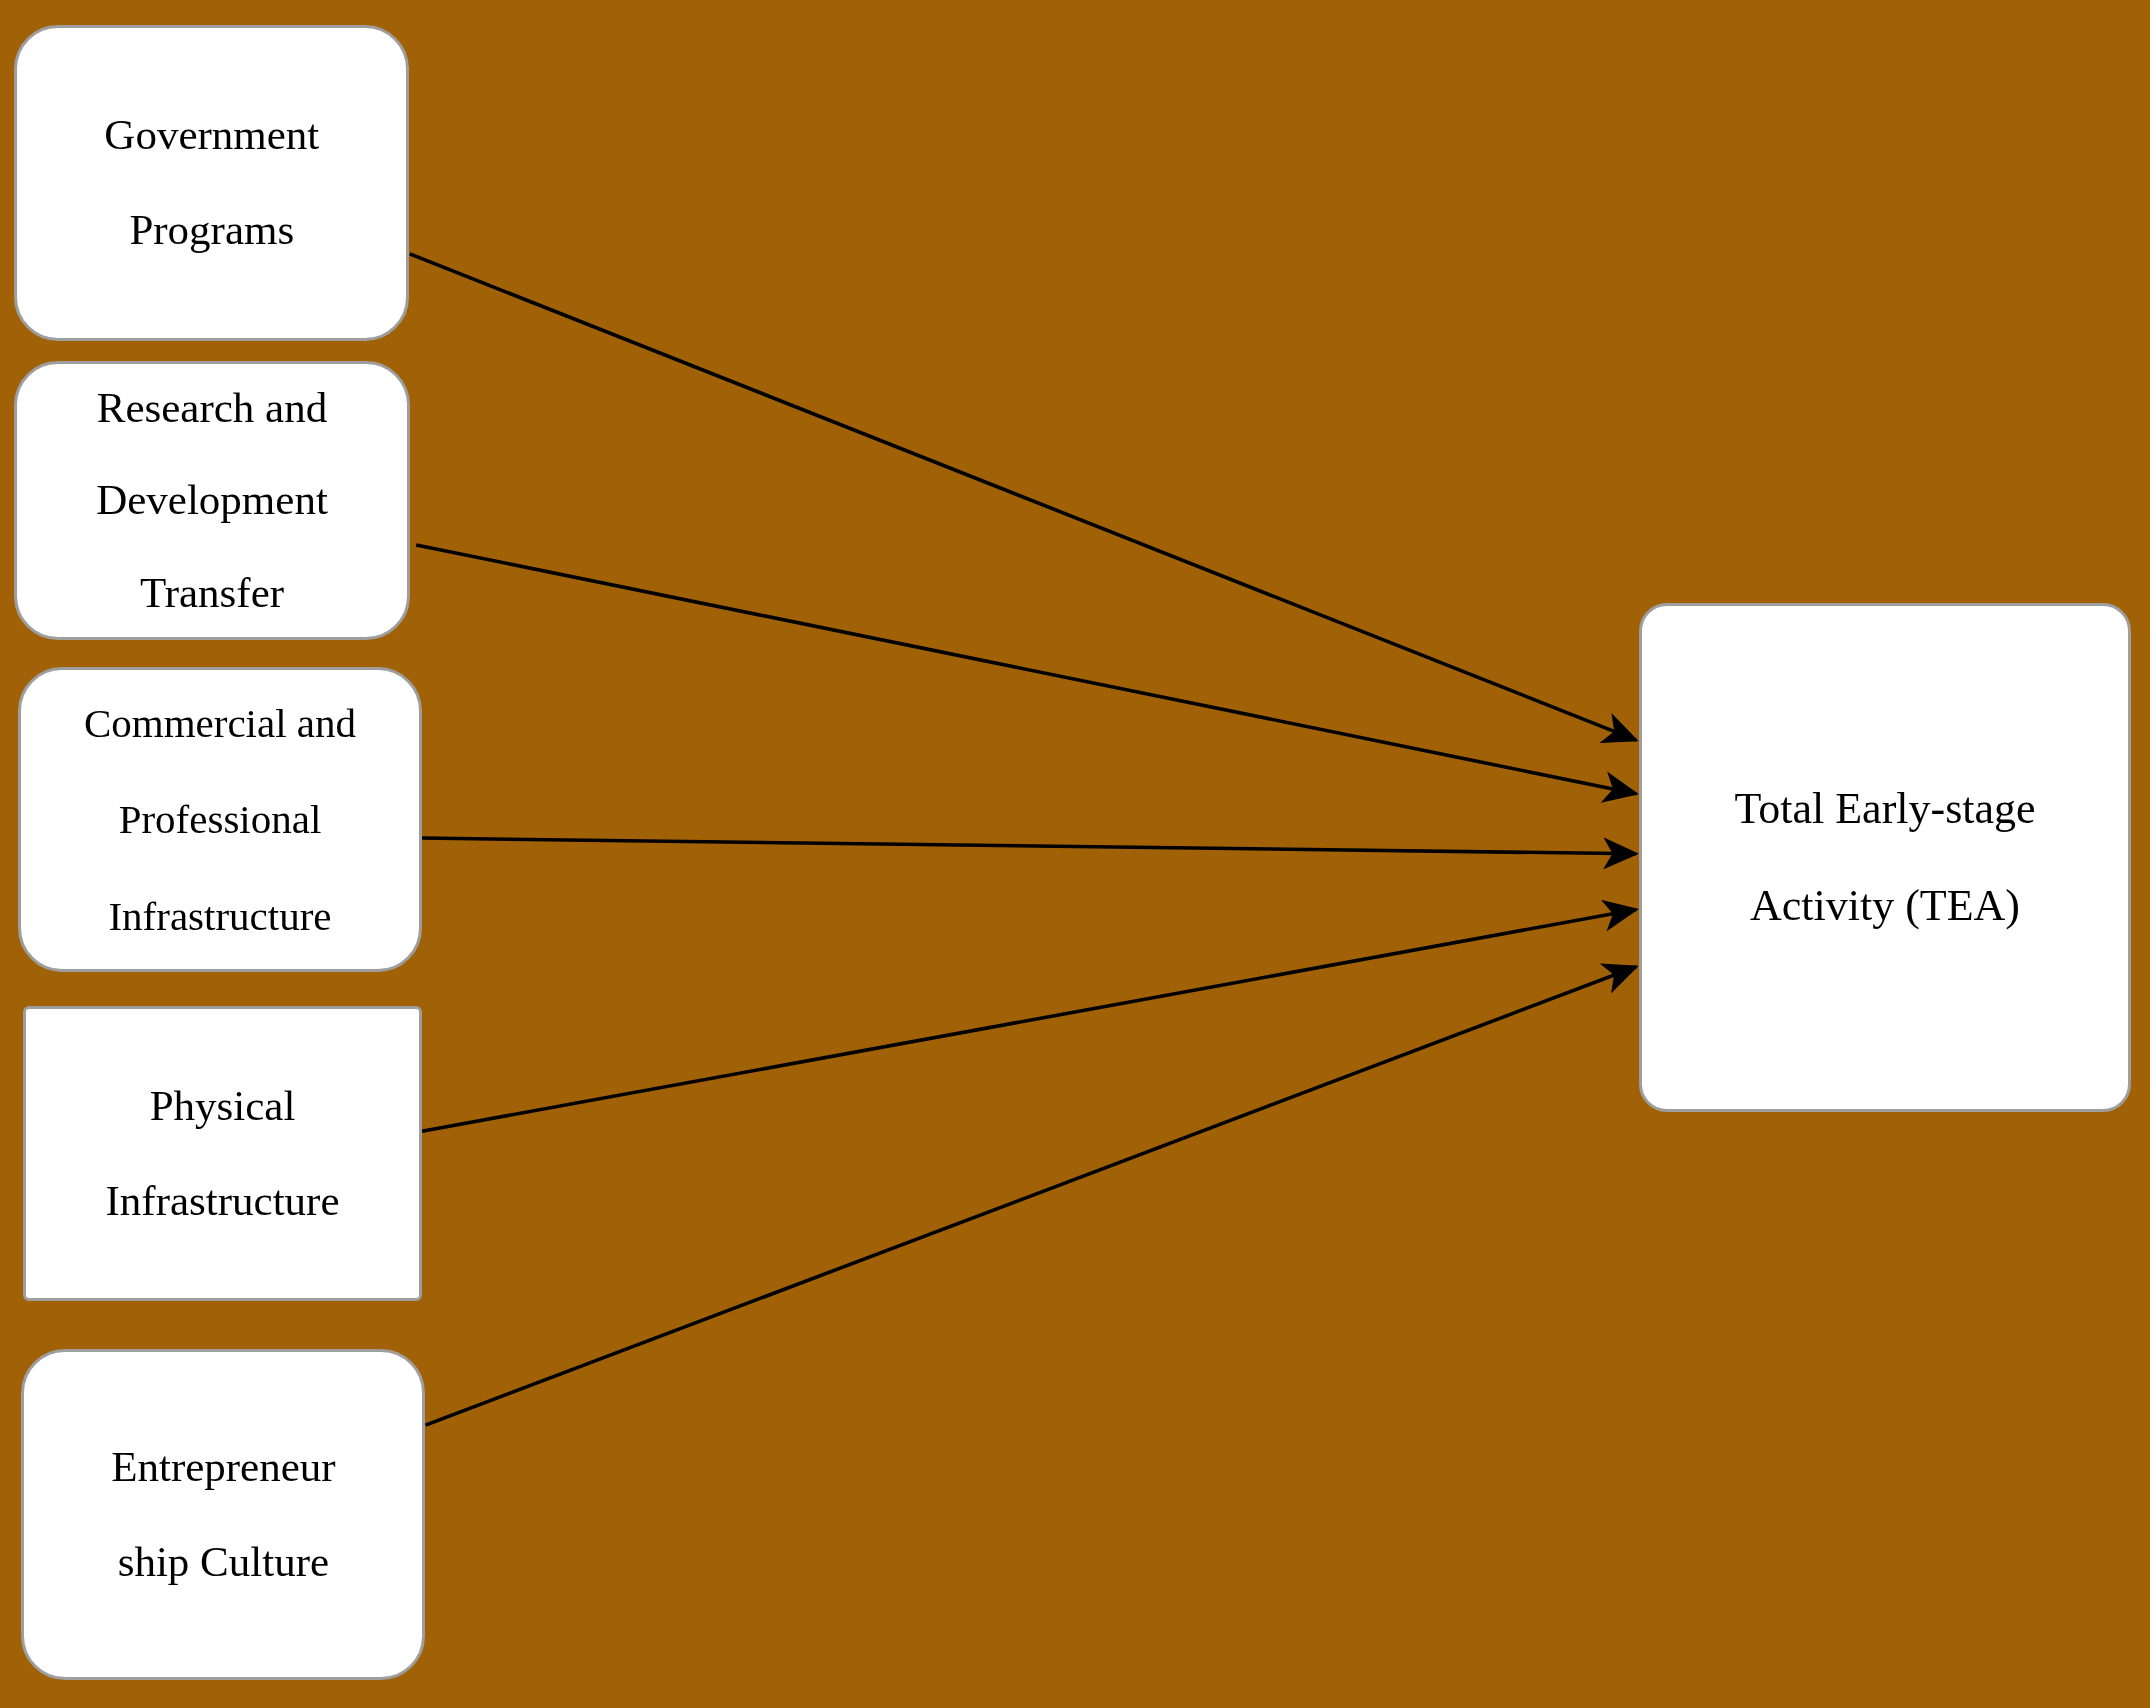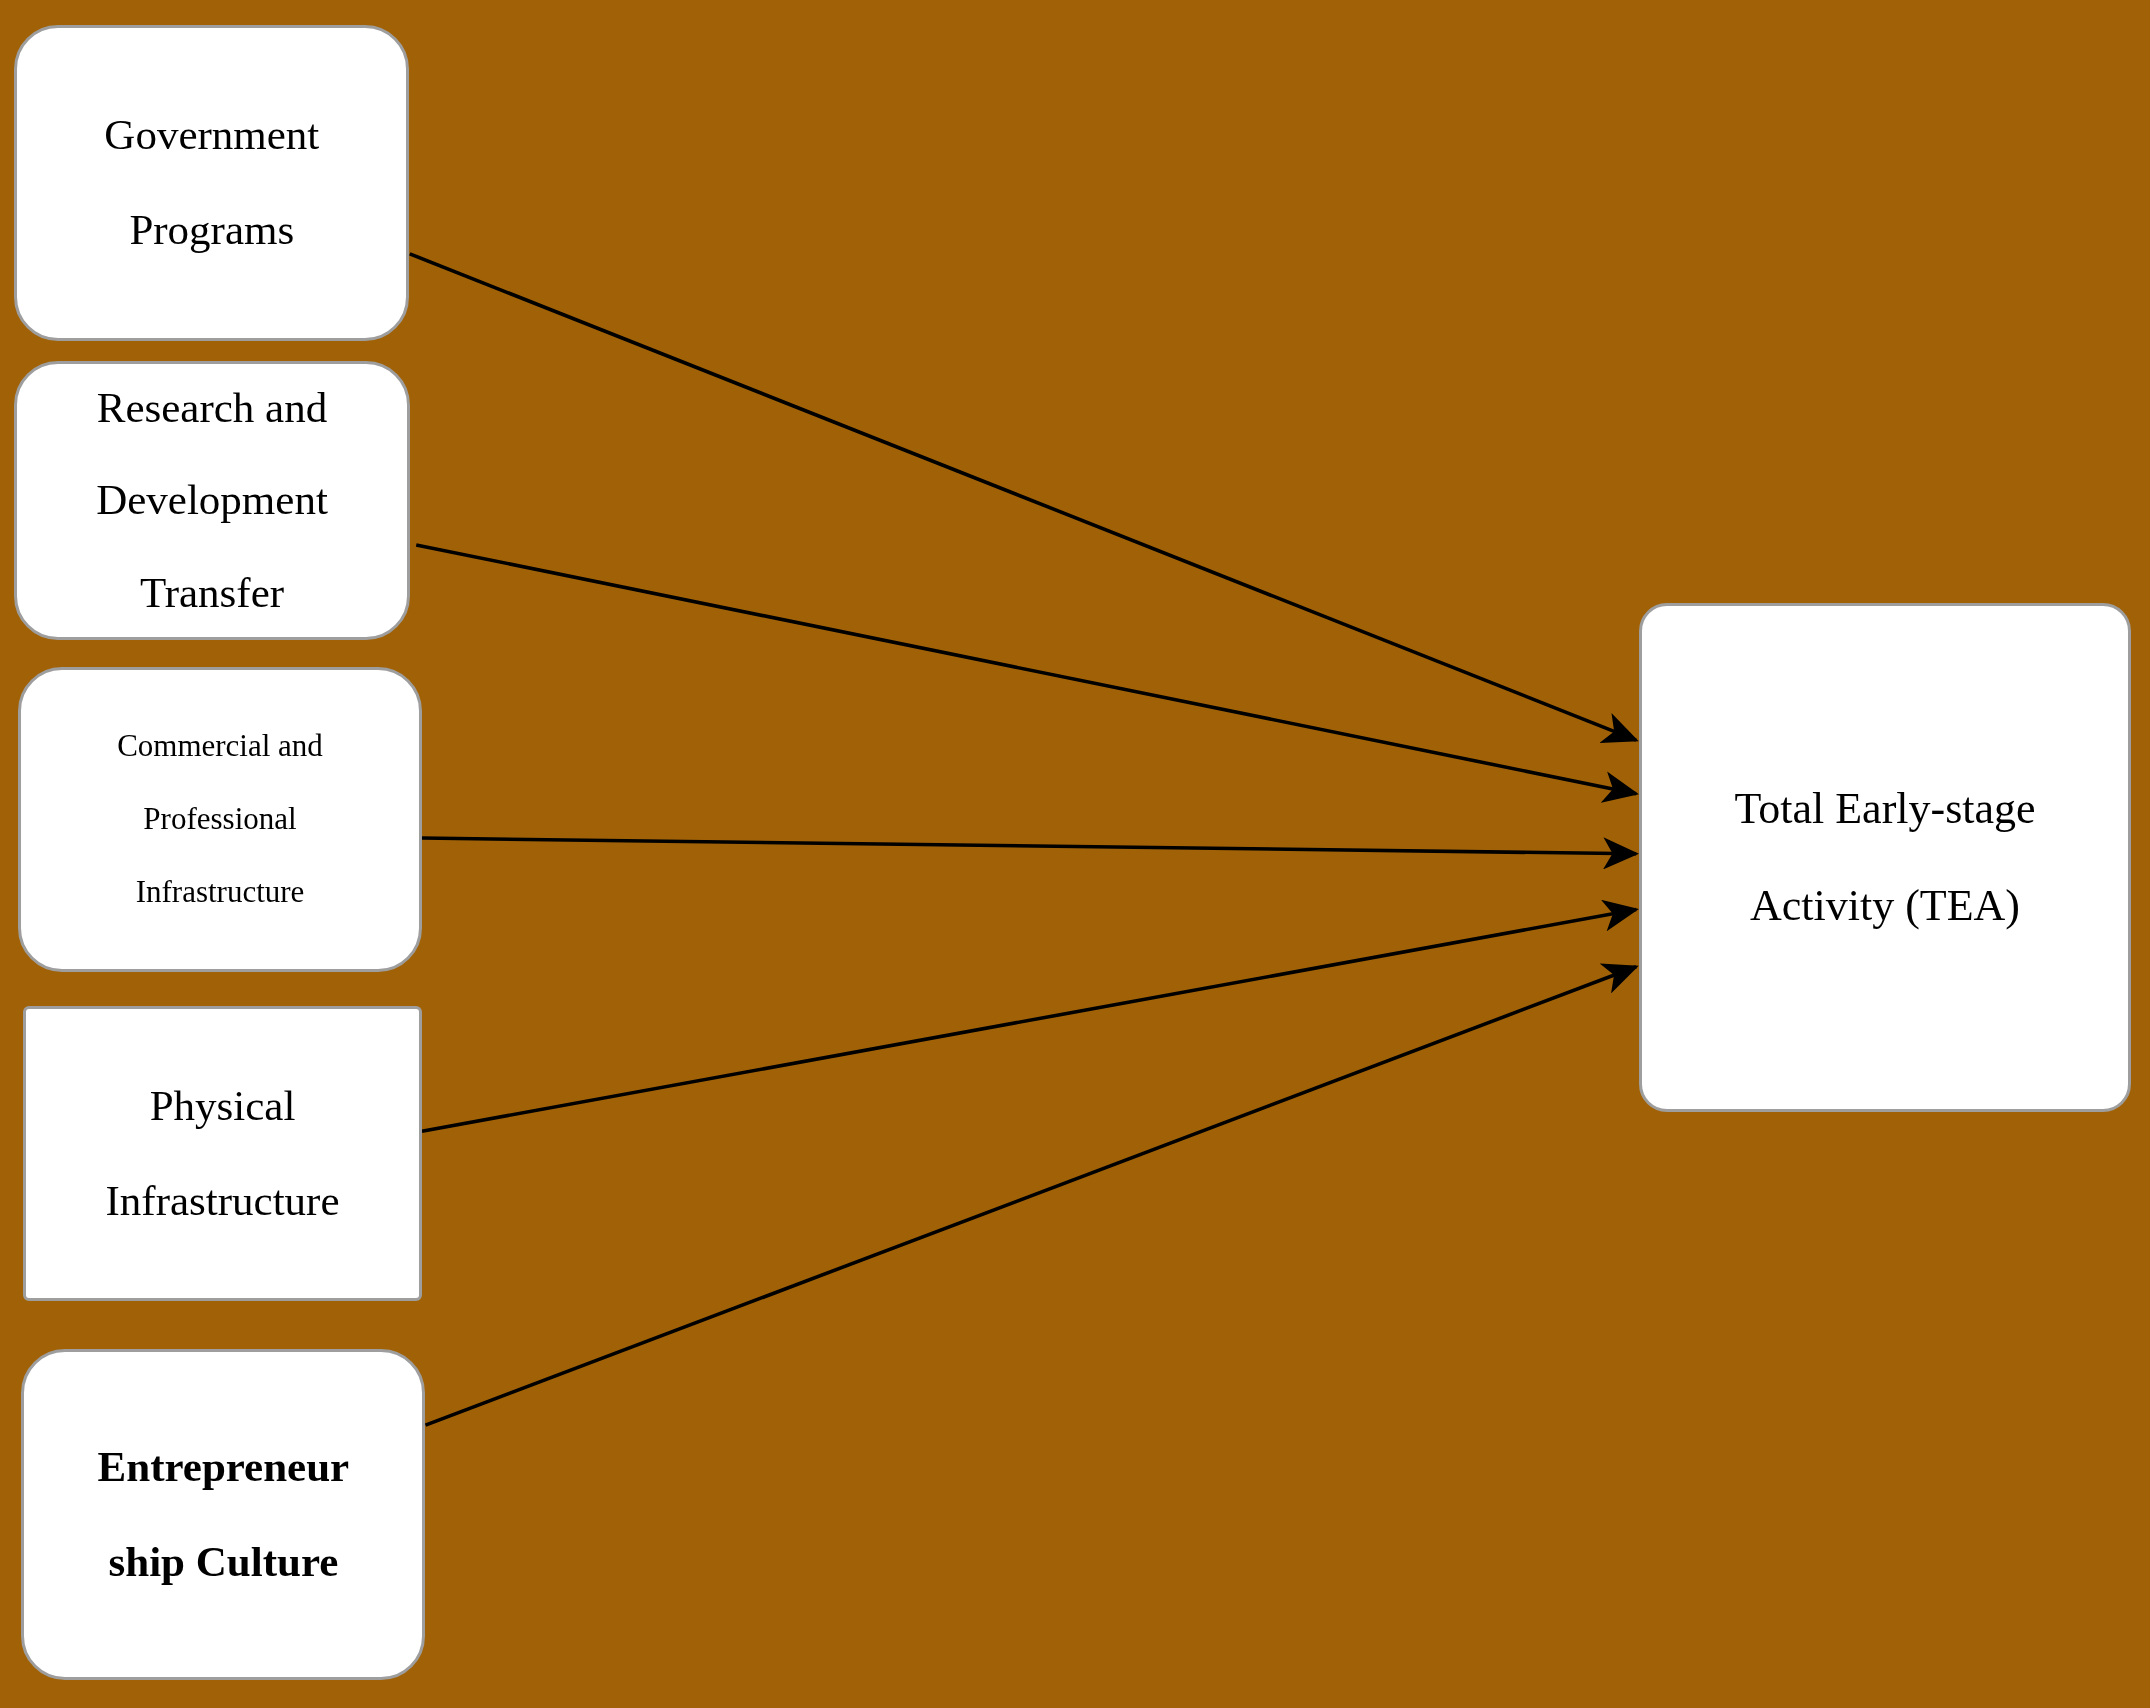--- a/index.html
+++ b/index.html
@@ -26,23 +26,23 @@
     align-items: center;
     justify-content: center;
     text-align: center;
     white-space: pre-line;
     font-size: 43px;
     line-height: 2.2;
     color: #000000;
   }
   #node-government   { left: 14.3px;   top: 25px;   width: 395px; height: 316px; }
   #node-rdt          { left: 14px;   top: 361px;  width: 396px; height: 279px; line-height: 2.15; }
-  #node-commercial   { left: 18px;   top: 667px;  width: 404px; height: 305px; font-size: 31px; line-height: 2.35; }
+  #node-commercial   { left: 18px;   top: 667px;  width: 404px; height: 305px; font-size: 41px; line-height: 2.35; }
   #node-physical     { left: 23px;   top: 1006px; width: 399px; height: 295px; border-radius: 6px; }
-  #node-culture      { left: 21.4px;   top: 1349px; width: 404px; height: 331px; font-weight: bold; }
+  #node-culture      { left: 21.4px;   top: 1349px; width: 404px; height: 331px; }
   #node-tea {
     left: 1639px; top: 603px; width: 492px; height: 509px;
     border-radius: 28px;
     font-size: 44px;
     line-height: 2.2;
   }
   #arrow-layer {
     position: absolute;
     left: 0; top: 0;
     width: 2151px;

